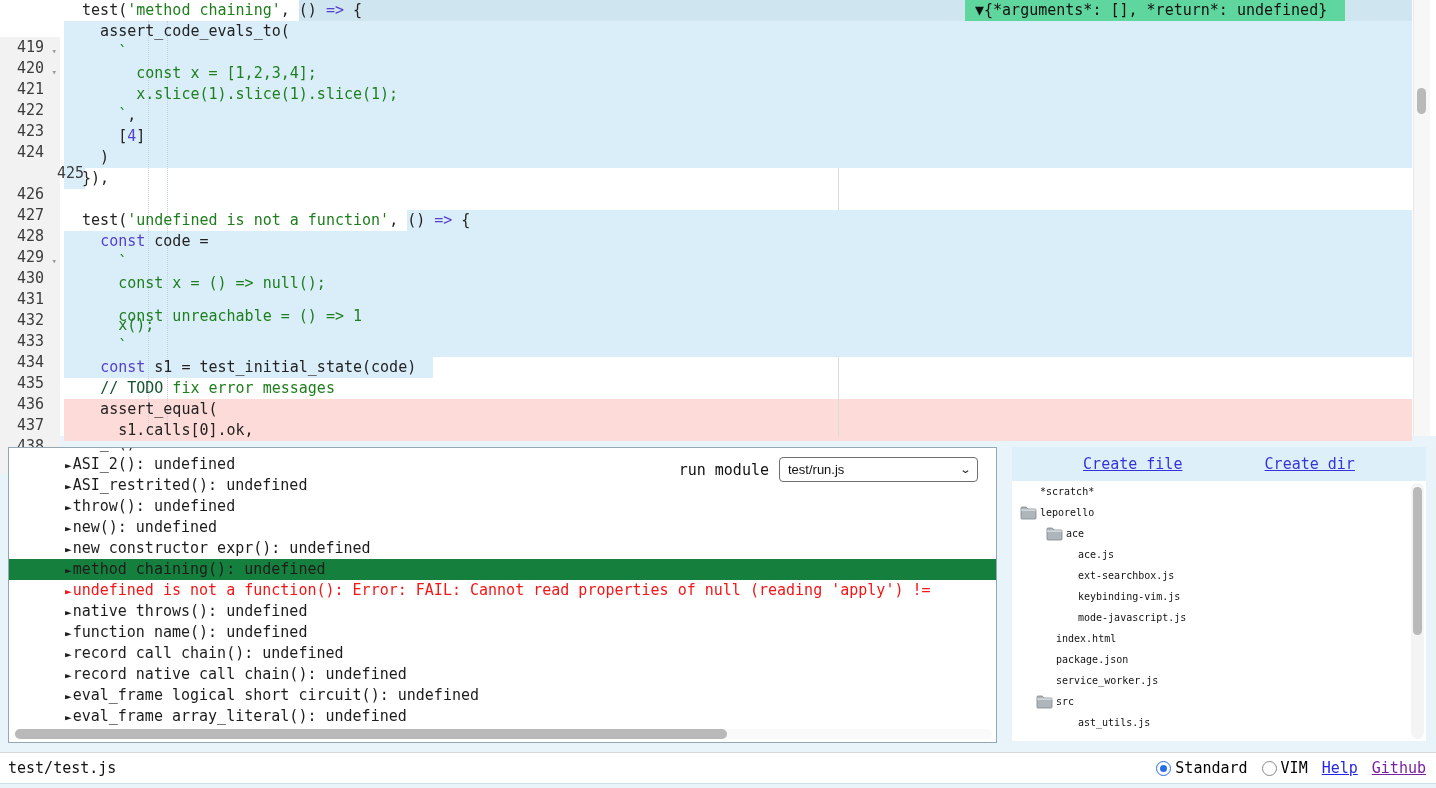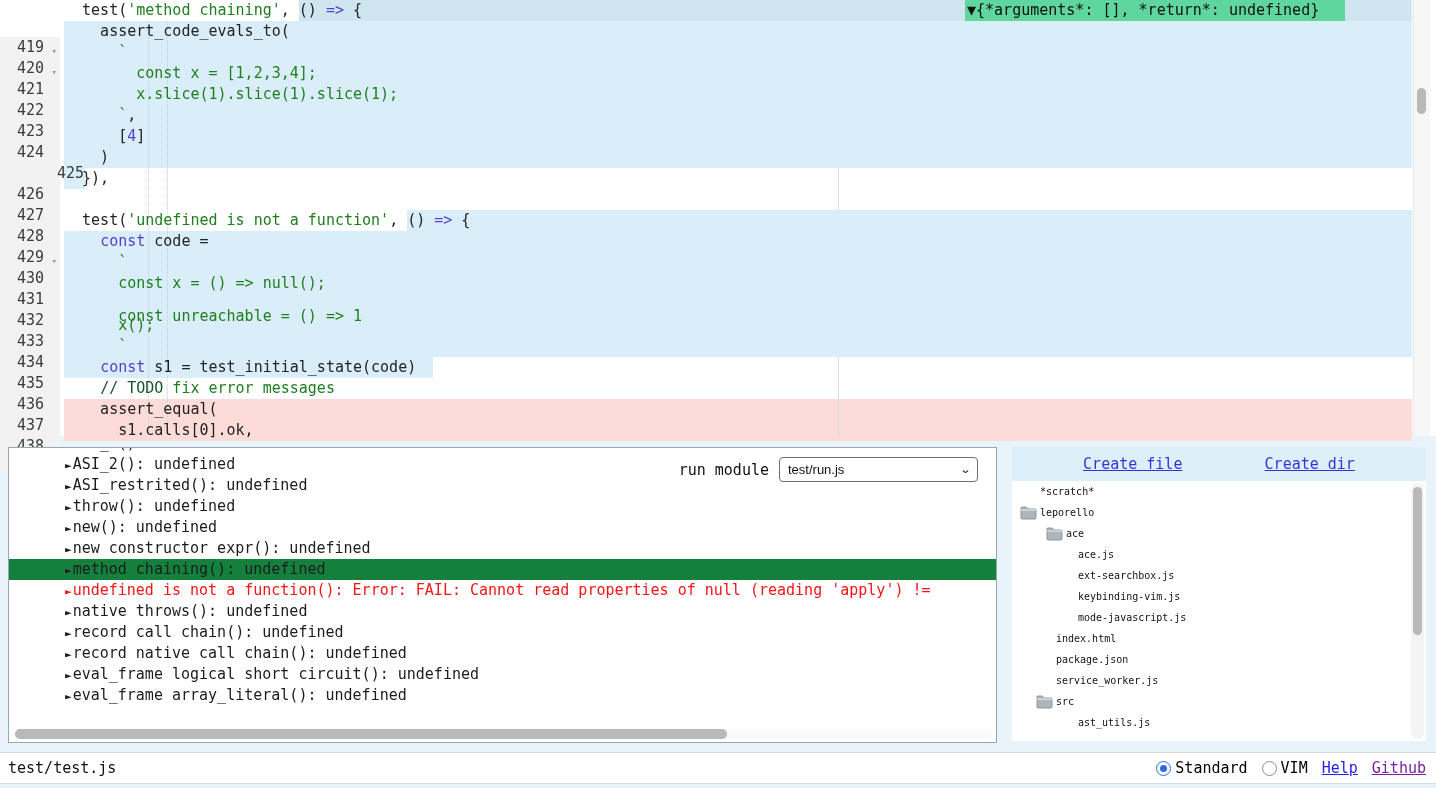--- a/index.html
+++ b/index.html
@@ -23,21 +23,21 @@
   .divider-seg{position:absolute;width:0;border-left:1px solid #d7dcdf;z-index:2;}
   .code-row{position:absolute;left:0;right:24px;height:21px;z-index:3;
     font-size:15px;line-height:21px;white-space:pre;padding-left:4px;color:#222;}
   .tok-d{color:#222;}
   .tok-s{color:#1e7e1e;}
   .tok-k{color:#5440cc;}
   .tok-c{color:#14532d;}
   .tok-g{color:#1e7e1e;}
   
   #tooltip{position:absolute;left:965px;top:0;width:380px;z-index:6;font-size:15px;line-height:21px;}
-  #tooltip-header{background:#5ed69d;color:#111;height:21px;white-space:pre;padding-left:2px;}
+  #tooltip-header{background:#5ed69d;color:#111;height:21px;white-space:pre;padding-left:10px;}
   #tooltip-body{background:#ffffff;box-shadow:0 3px 8px rgba(0,0,0,0.25);padding:2px 6px 3px 8px;}
   .tt-row{height:21px;white-space:pre;}
   .tt-key{color:#c2218c;font-style:italic;}
   .tt-val{color:#111;}
   
   #ed-scroll-track{position:absolute;right:6px;top:0;width:16px;height:436px;background:#f7f7f7;border-left:1px solid #e8e8e8;z-index:5;}
   #ed-scroll-thumb{position:absolute;left:3px;top:88px;width:9px;height:26px;background:#b9b9b9;border-radius:5px;}
   
   #console-panel{position:absolute;left:8px;top:447px;width:987px;height:294px;background:#fff;
     border:1px solid #93a8b3;overflow:hidden;z-index:4;}
@@ -212,20 +212,21 @@
   <div id="console-rows" style="margin-top:-15px;">
       <div class="console-row"><span class="console-tri">►</span><span>ASI_1(): undefined</span></div>
       <div class="console-row"><span class="console-tri">►</span><span>ASI_2(): undefined</span></div>
       <div class="console-row"><span class="console-tri">►</span><span>ASI_restrited(): undefined</span></div>
       <div class="console-row"><span class="console-tri">►</span><span>throw(): undefined</span></div>
       <div class="console-row"><span class="console-tri">►</span><span>new(): undefined</span></div>
       <div class="console-row"><span class="console-tri">►</span><span>new constructor expr(): undefined</span></div>
       <div class="console-row selected"><span class="console-tri">►</span><span>method chaining(): undefined</span></div>
       <div class="console-row error"><span class="console-tri">►</span><span>undefined is not a function(): Error: FAIL: Cannot read properties of null (reading 'apply') !=</span></div>
       <div class="console-row"><span class="console-tri">►</span><span>native throws(): undefined</span></div>
+      <div class="console-row"><span class="console-tri">►</span><span>function name(): undefined</span></div>
       <div class="console-row"><span class="console-tri">►</span><span>record call chain(): undefined</span></div>
       <div class="console-row"><span class="console-tri">►</span><span>record native call chain(): undefined</span></div>
       <div class="console-row"><span class="console-tri">►</span><span>eval_frame logical short circuit(): undefined</span></div>
       <div class="console-row"><span class="console-tri">►</span><span>eval_frame array_literal(): undefined</span></div>
     </div>
   <div id="run-module">
     <span id="run-module-label">run module</span>
     <div id="module-select">
       <span>test/run.js</span>
       <span class="chev">⌄</span>

